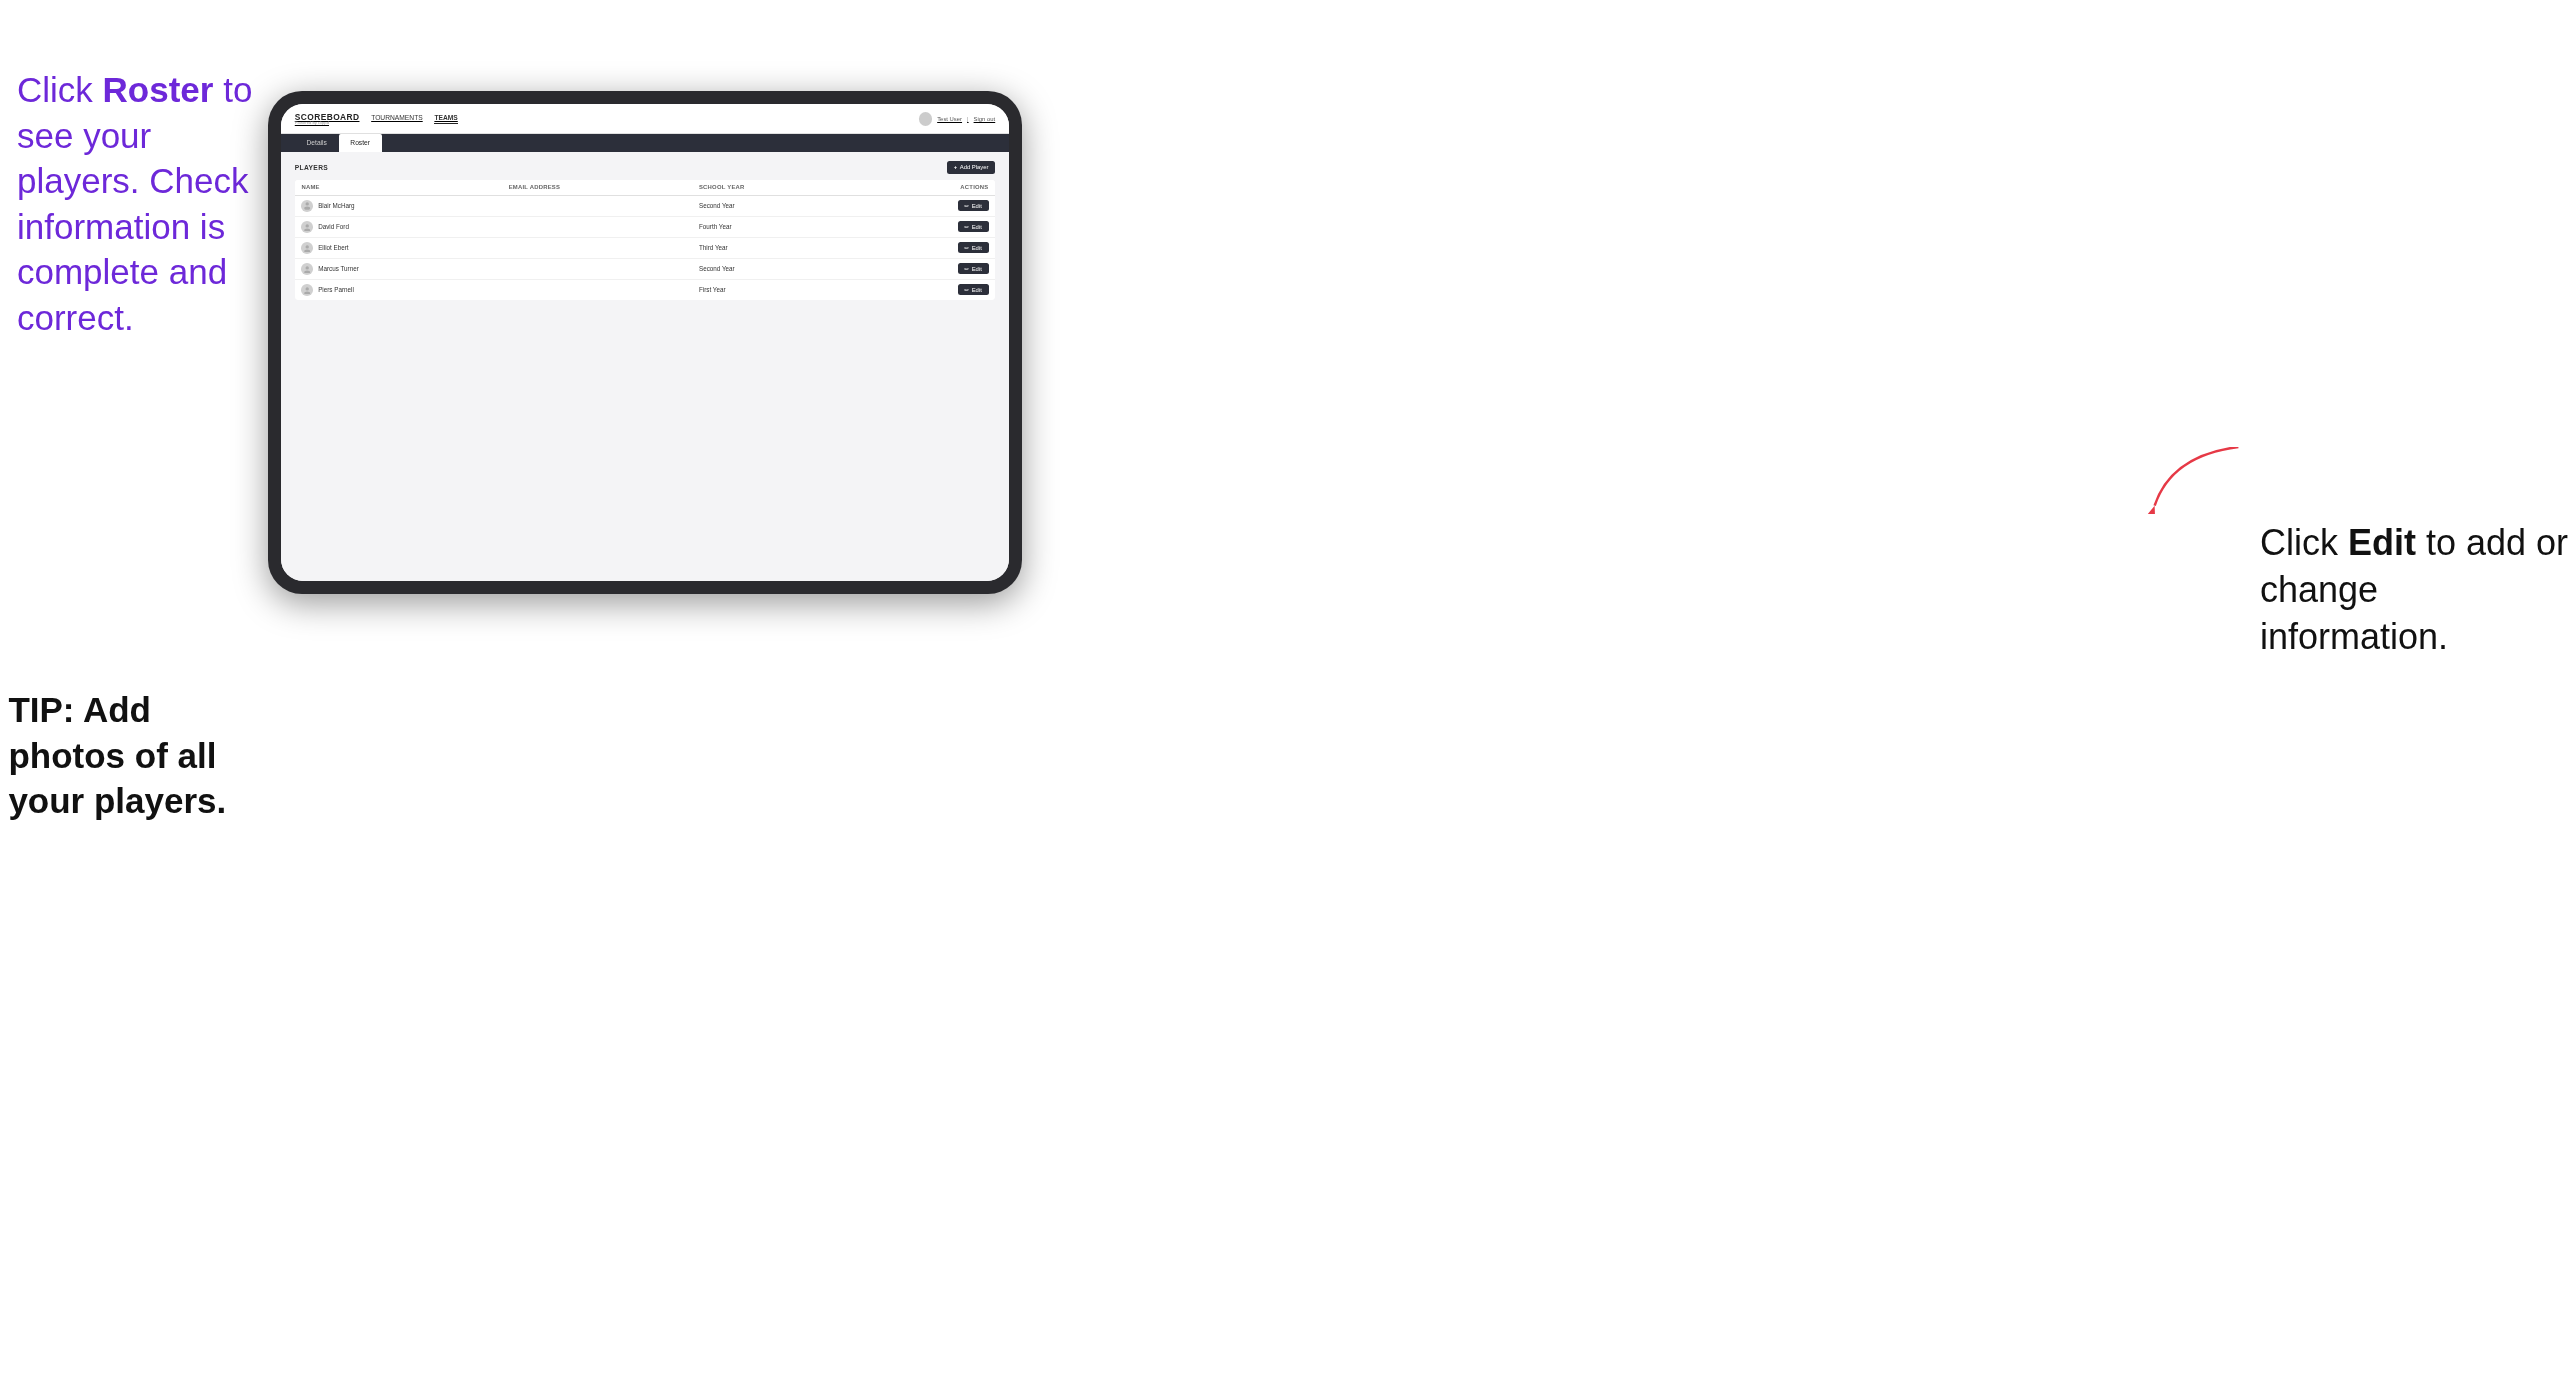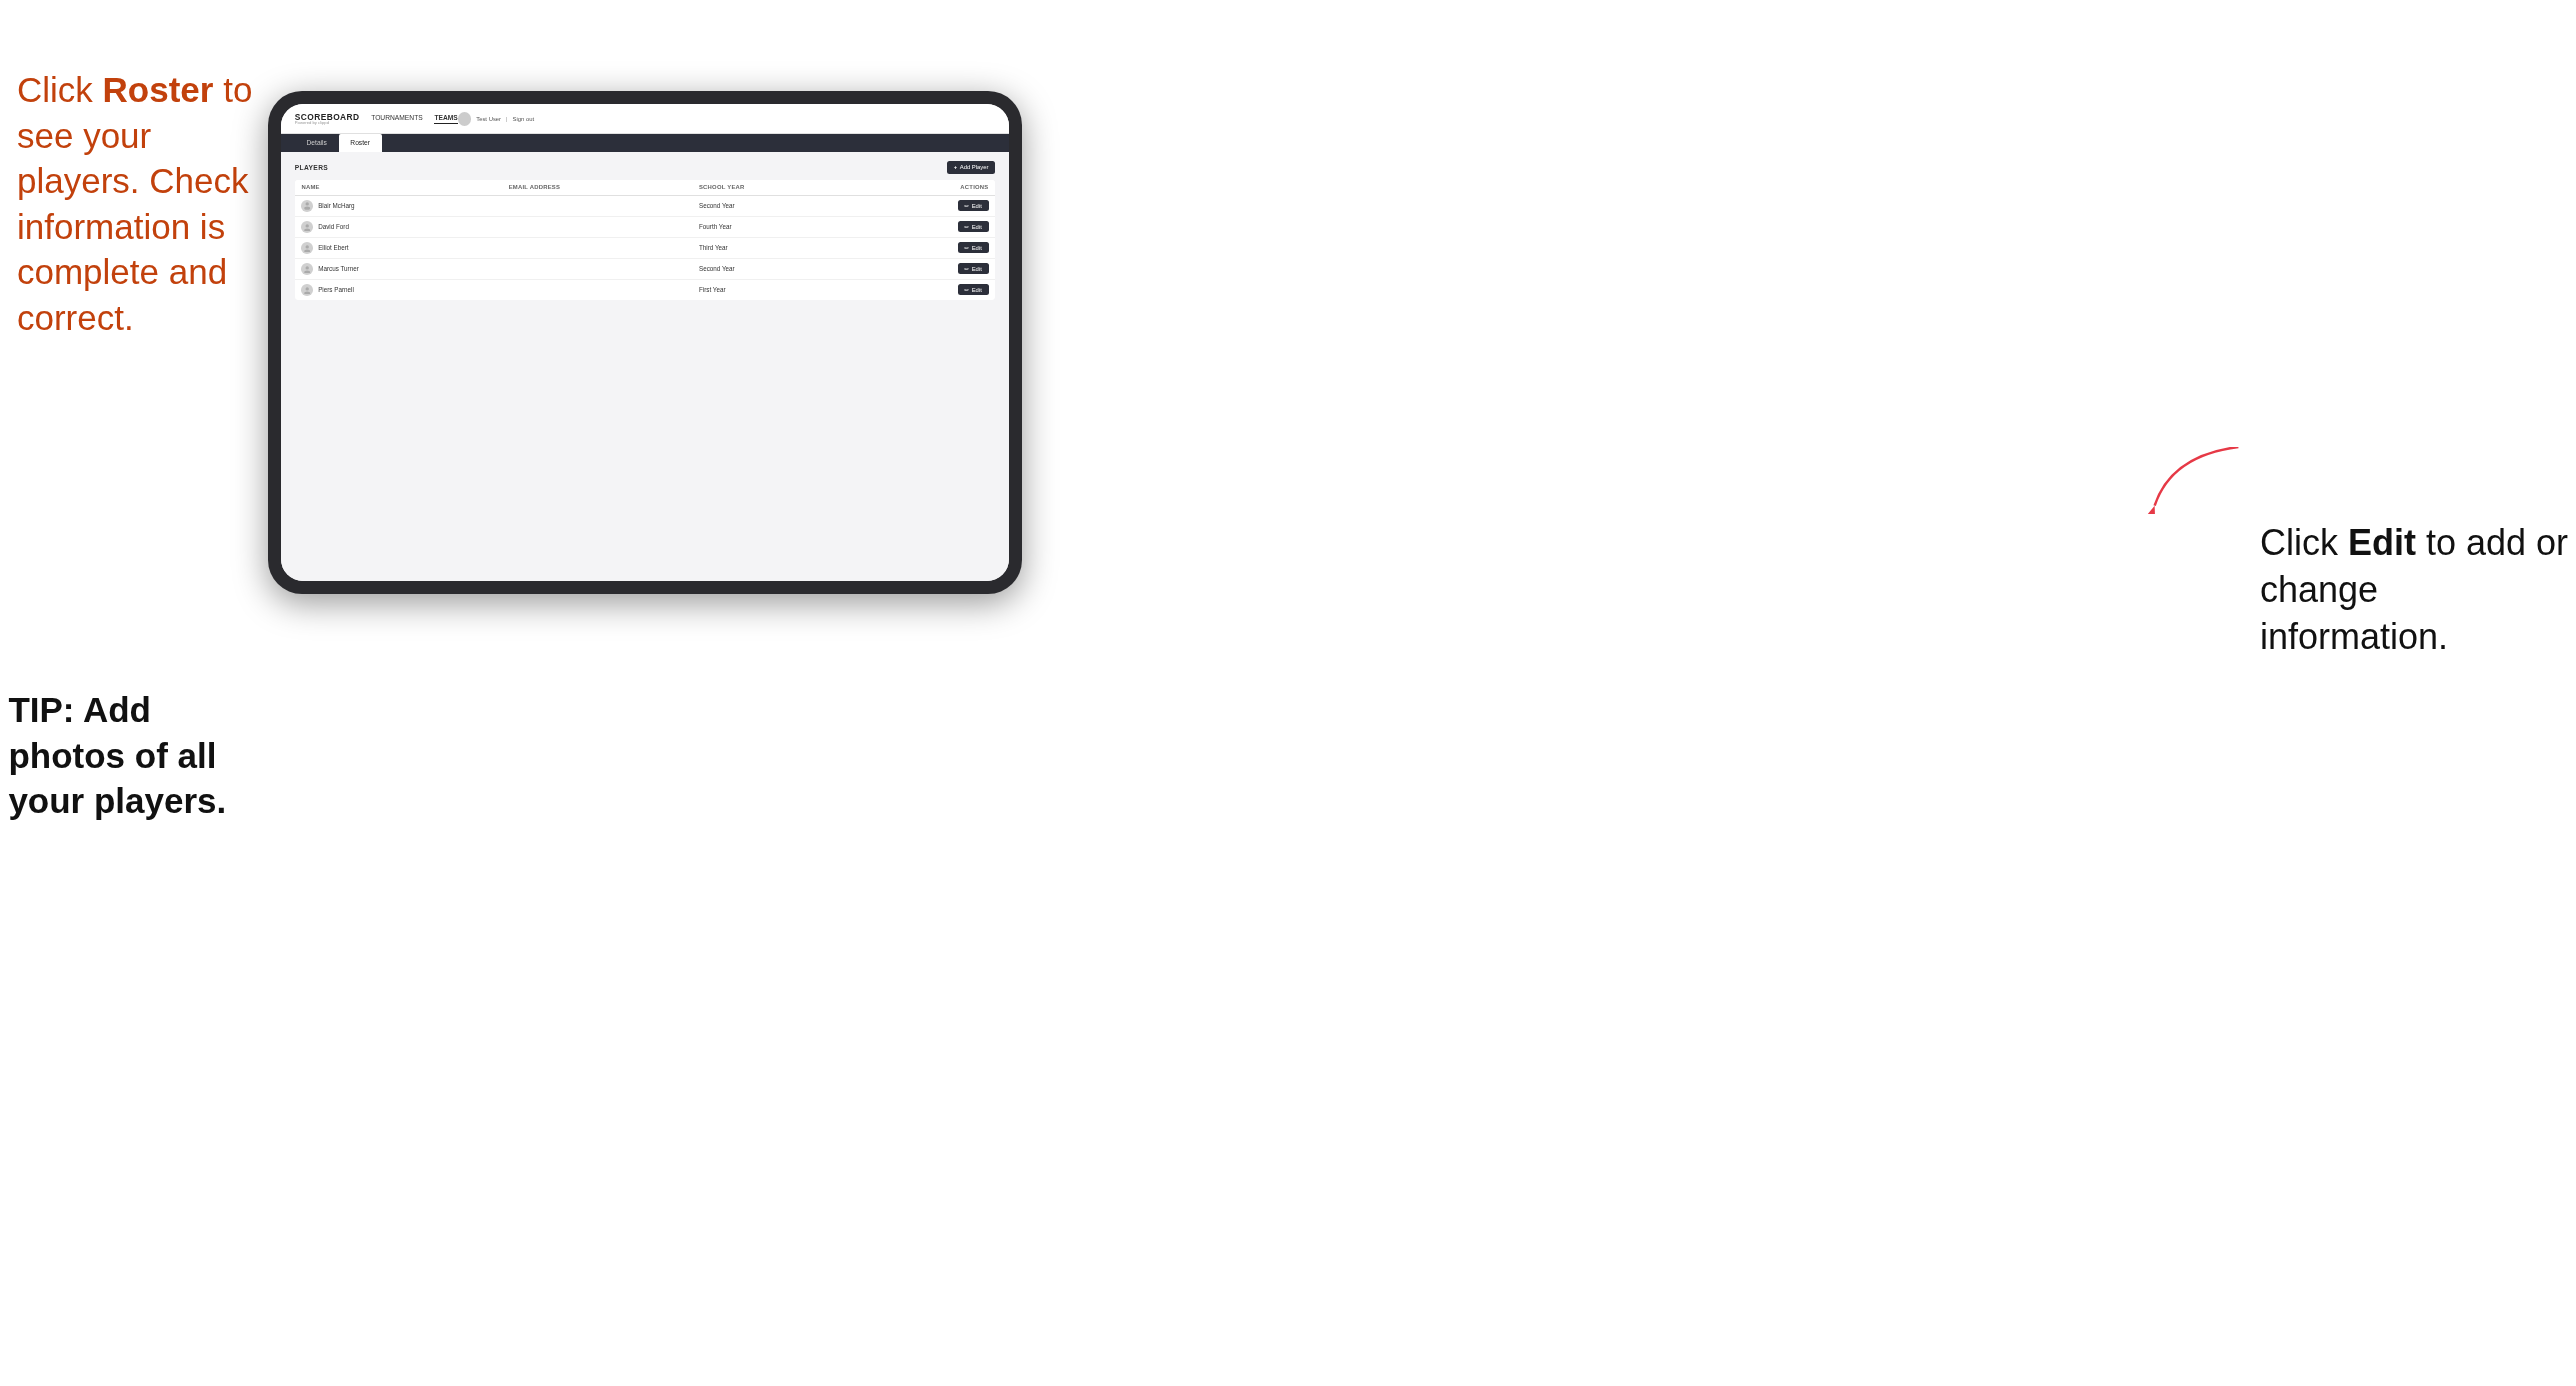--- a/index.html
+++ b/index.html
@@ -13,21 +13,21 @@
     }
 
     
     .left-annotation {
       position: absolute;
       left: 17px;
       top: 67px;
       width: 243px;
       font-size: 35px;
       line-height: 1.3;
-      color: #c2410c;
+      color: #6d28d9;
     }
     .left-annotation strong { font-weight: 800; }
 
     .tip-annotation {
       position: absolute;
       left: 8.4px;
       top: 687px;
       width: 251px;
       font-size: 35px;
       line-height: 1.3;
@@ -71,21 +71,23 @@
       flex-direction: column;
     }
 
     
     .nav-bar {
       background: #ffffff;
       border-bottom: 0.8px solid #e0e0e0;
       padding: 5px 13.4px;
       display: flex;
       align-items: center;
+      justify-content: space-between;
       min-height: 30px;
+      text-decoration: underline;
     }
 
     .nav-left {
       display: flex;
       align-items: center;
       gap: 11.7px;
     }
 
     .brand {
       display: flex;

